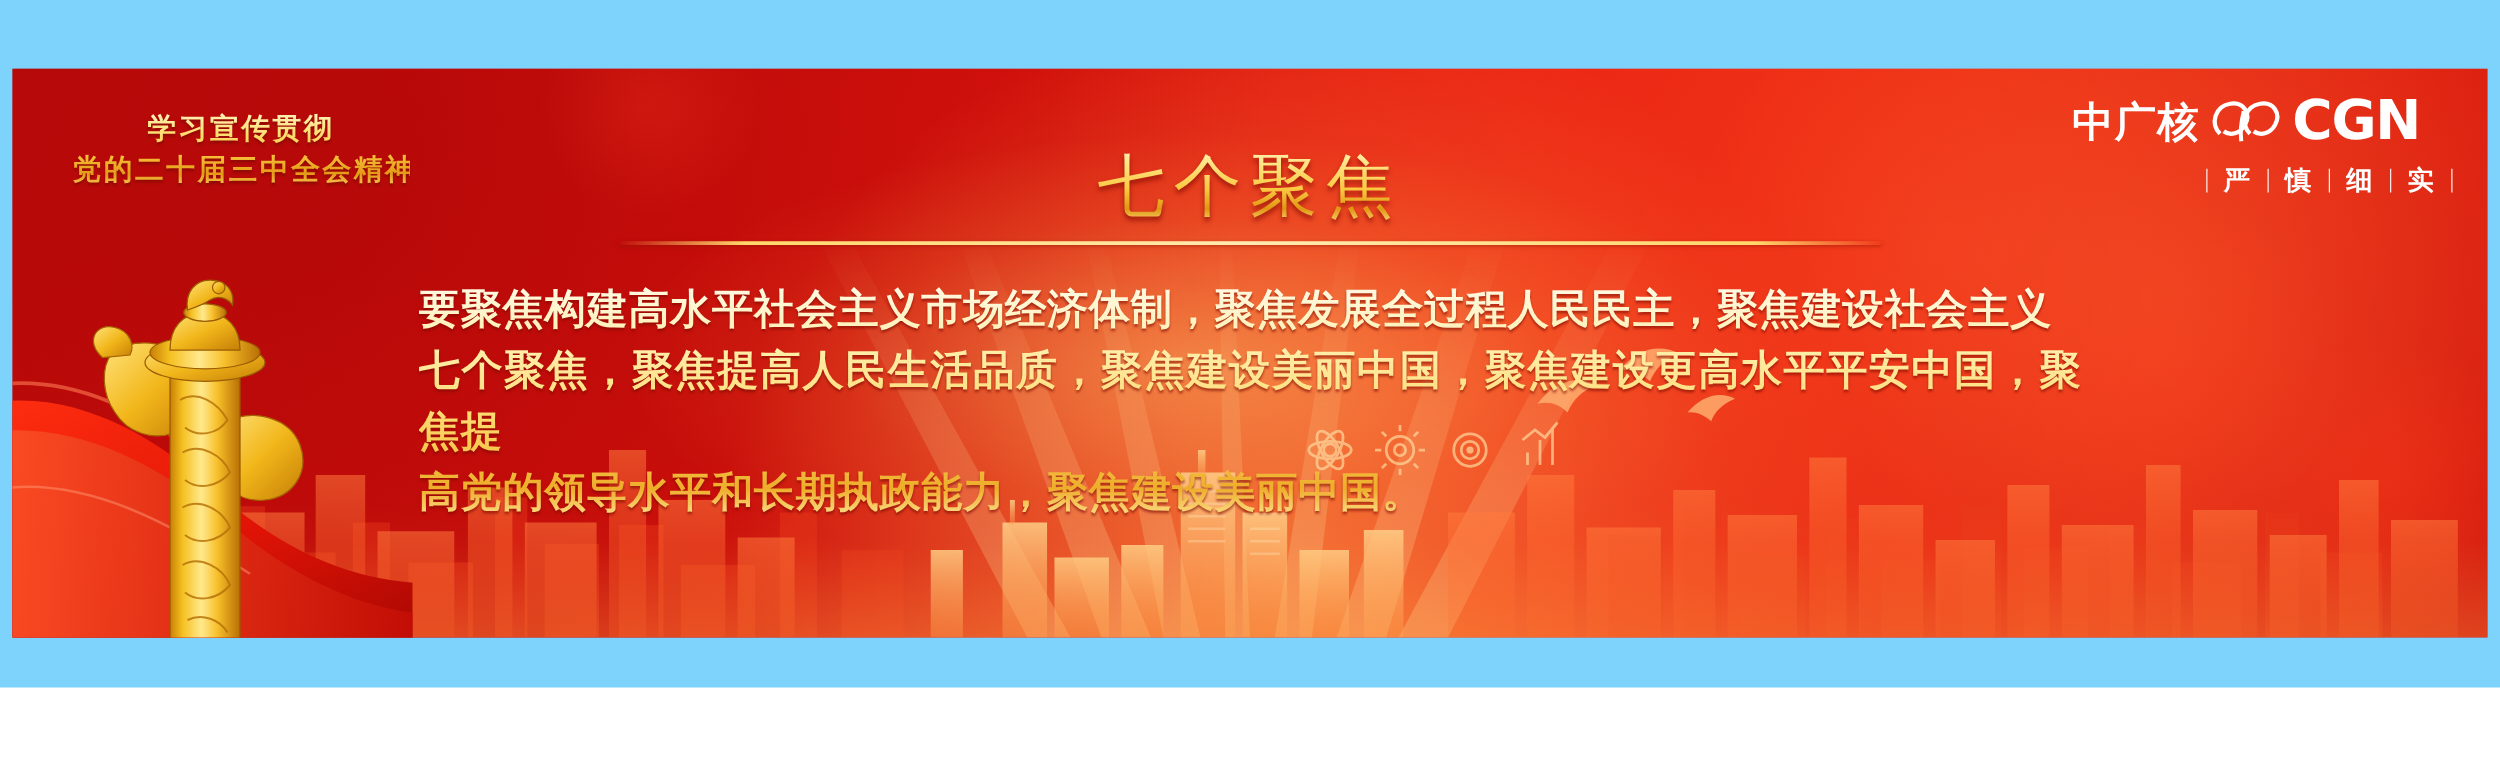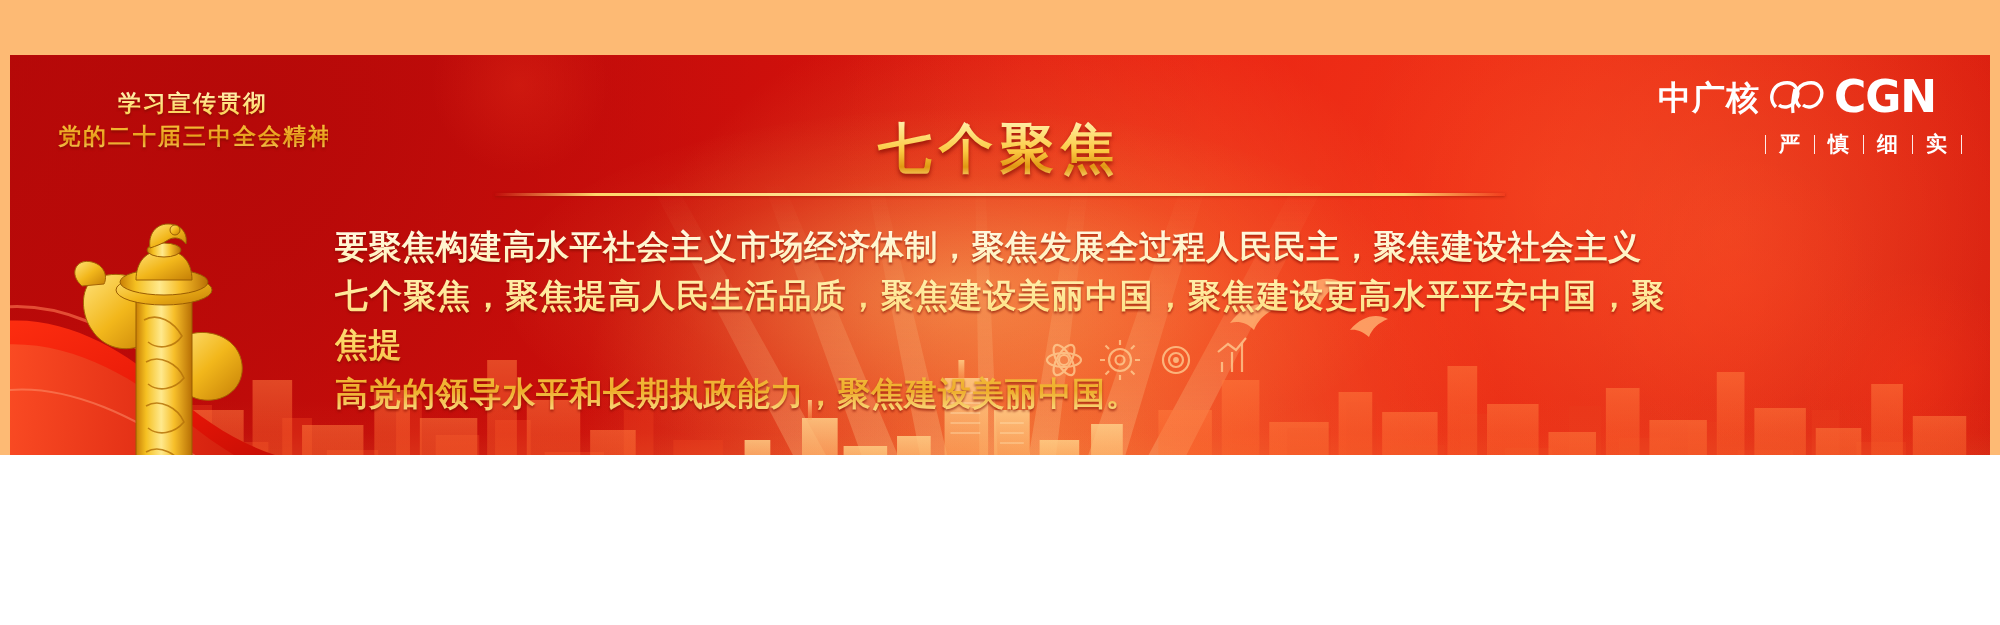--- a/index.html
+++ b/index.html
@@ -2,22 +2,22 @@
 <html><head>
 <meta charset="utf-8">
 <style>
   * { margin:0; padding:0; box-sizing:border-box; }
   body {
     width:2000px; height:625px; overflow:hidden;
     background:#ffffff;
     font-family:"DejaVu Sans","Liberation Sans",sans-serif;
   }
   #banner {
-    position:absolute; left:0; top:0; width:2000px; height:455px;
-    overflow:hidden; background:#fdba74;
+    position:absolute; left:0; top:0; width:2000px; height:550px;
+    overflow:hidden; background:#7dd3fc;
   }
   
   .stage {
     position:absolute; left:10px; top:55px; width:1980px; height:455px;
     overflow:hidden;
     background:
       radial-gradient(circle at 78% 32%, rgba(255,86,40,0.55) 0%, rgba(255,60,20,0.0) 46%),
       radial-gradient(circle at 52% 88%, rgba(255,190,90,0.55) 0%, rgba(255,120,40,0.0) 42%),
       radial-gradient(circle at 12% 18%, rgba(178,8,8,0.85) 0%, rgba(200,12,10,0.0) 55%),
       linear-gradient(118deg,#bc0a08 0%,#d6110c 22%,#e8170e 46%,#e01209 70%,#c70b08 100%);
@@ -57,21 +57,21 @@
     background:linear-gradient(to bottom,#fff3c4 0%,#ffe177 28%,#f7c13a 55%,#e49a16 78%,#ffe07a 100%);
     -webkit-background-clip:text; background-clip:text; color:transparent;
     -webkit-text-fill-color:transparent;
     filter:drop-shadow(0 2px 1px rgba(120,10,0,.65));
   }
   .slogan-left div { white-space:nowrap; }
 
   .title {
     position:absolute; left:0; top:58px; width:100%;
     text-align:center;
-    font-size:54px; font-weight:bold; letter-spacing:7px;
+    font-size:54px; font-weight:normal; letter-spacing:7px;
     background:linear-gradient(to bottom,#fff6d0 0%,#ffe485 24%,#fbc942 52%,#e09712 74%,#ffdf80 92%,#f6c64b 100%);
     -webkit-background-clip:text; background-clip:text; color:transparent;
     -webkit-text-fill-color:transparent;
     filter:drop-shadow(0 3px 2px rgba(125,8,0,.7));
   }
   .divider {
     position:absolute; left:50%; top:138px; transform:translateX(-50%);
     width:1010px; height:3px;
     background:linear-gradient(to right,rgba(255,215,120,0) 0%,#ffd76b 10%,#ffeab0 50%,#ffd76b 90%,rgba(255,215,120,0) 100%);
     box-shadow:0 1px 3px rgba(140,20,0,.5);

